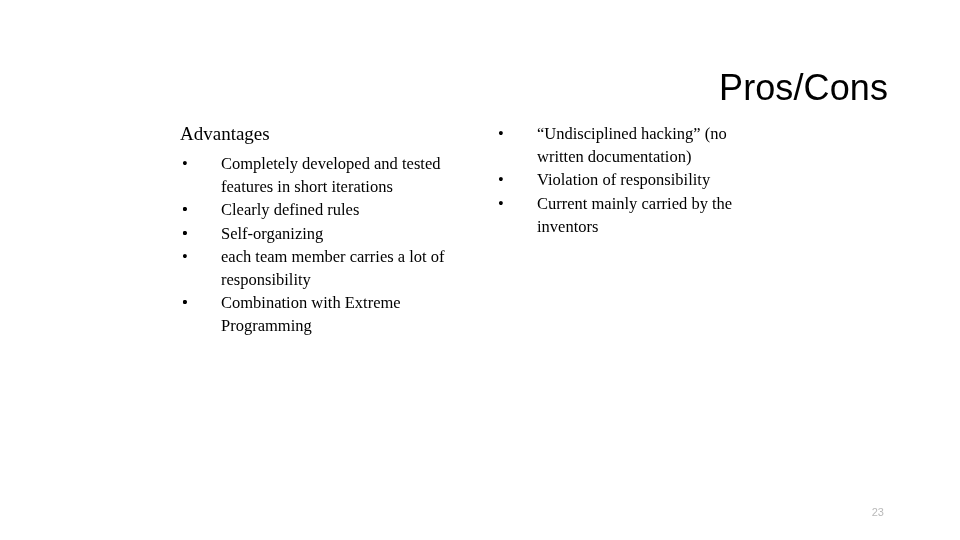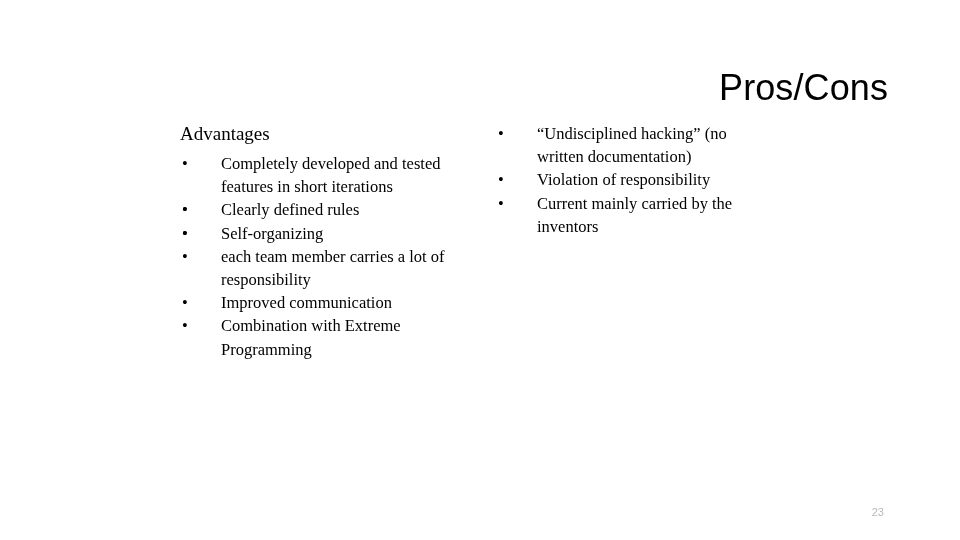--- a/index.html
+++ b/index.html
@@ -131,21 +131,20 @@
       <li class="bullet-item">
         <span class="bullet-marker">•</span>
         <span class="bullet-text">Self-organizing</span>
       </li>
       <li class="bullet-item">
         <span class="bullet-marker">•</span>
         <span class="bullet-text">each team member carries a lot of responsibility</span>
       </li>
       <li class="bullet-item">
         <span class="bullet-marker">•</span>
-        <span class="bullet-text">Improved communication</span>
       </li>
       <li class="bullet-item">
         <span class="bullet-marker">•</span>
         <span class="bullet-text">Combination with Extreme Programming</span>
       </li>
     </ul>
   </div>
 
   <div class="column column-right">
     <ul class="bullet-list">

